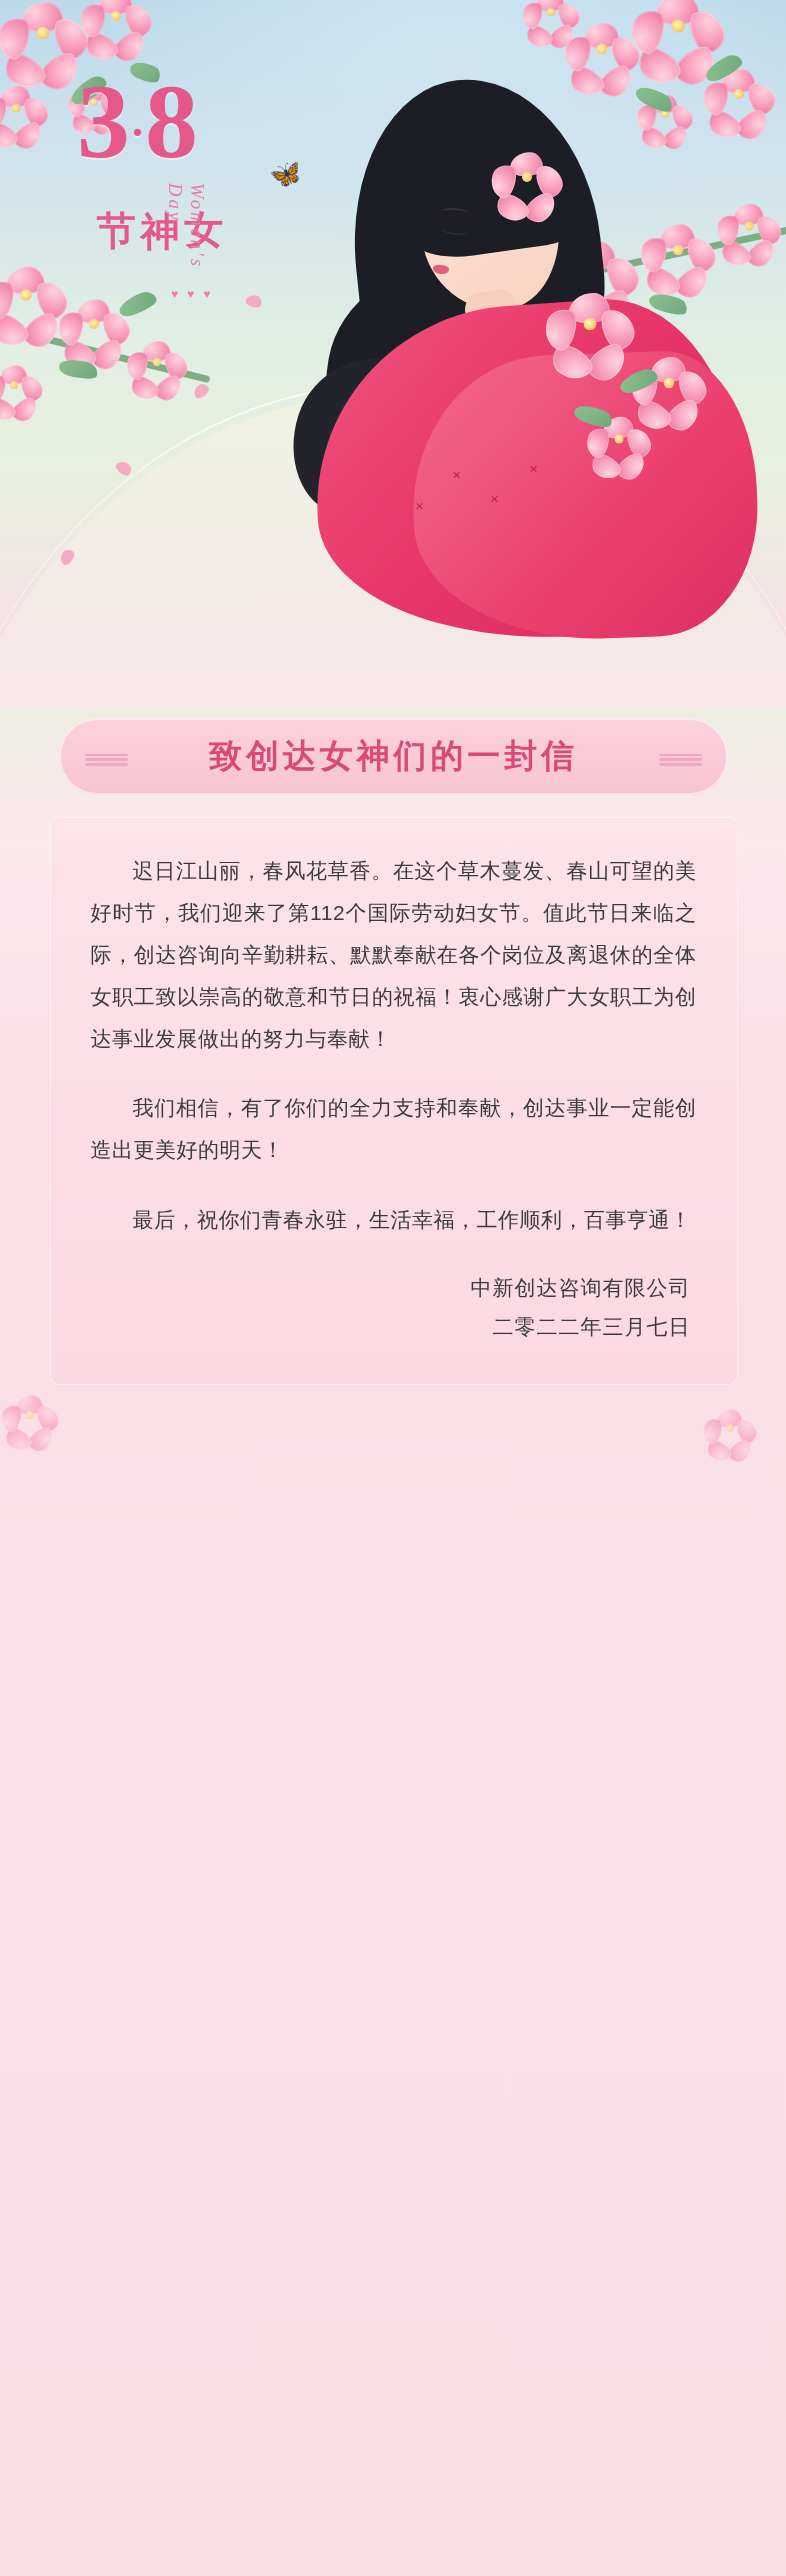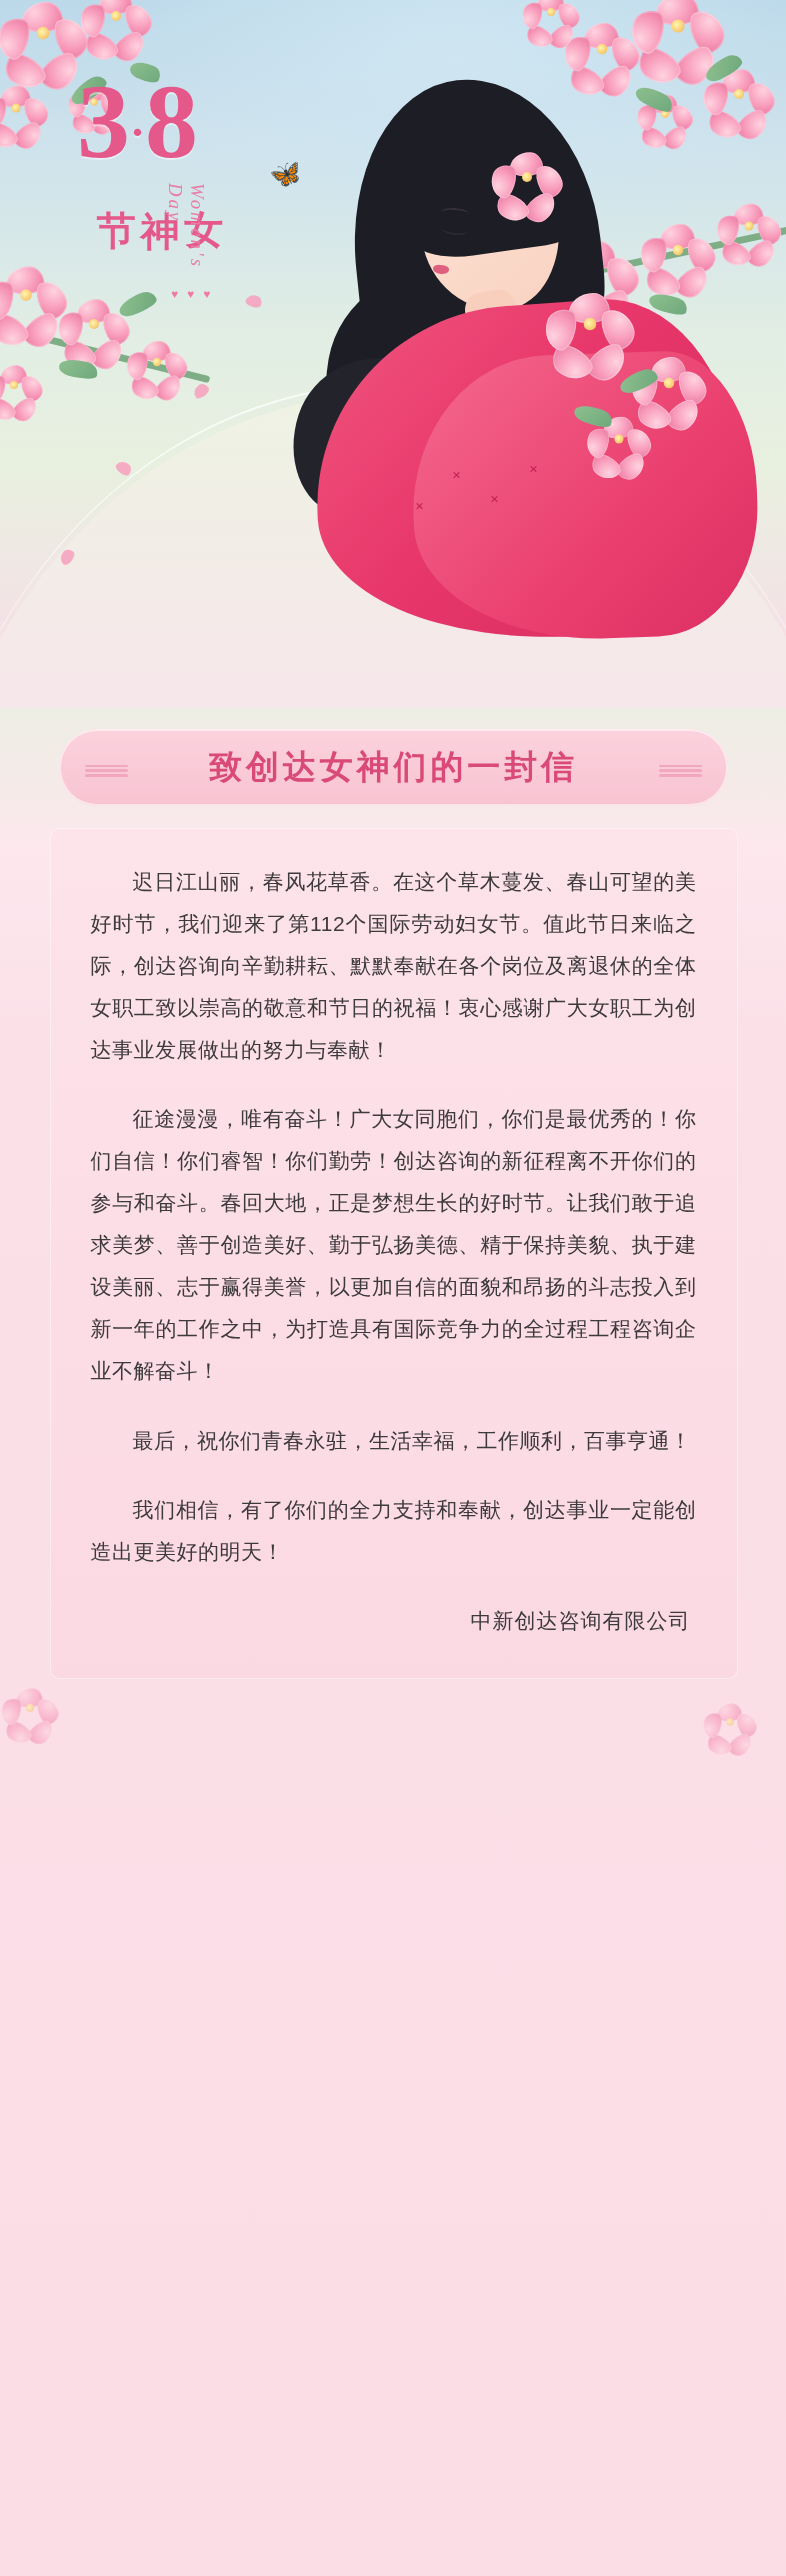--- a/index.html
+++ b/index.html
@@ -265,21 +265,21 @@
   .letter-wrap {
     position: relative;
     width: 787px;
     padding: 0 0 29.5px 0;
     background: transparent;
     z-index: 5;
   }
   .ribbon {
     position: relative;
     width: 669px;
-    margin: 21px auto 0 auto;
+    margin: 10px auto 0 auto;
     height: 77px;
     border-radius: 38px;
     background: linear-gradient(180deg,#fbd2dd 0%, #f8c3d2 100%);
     box-shadow: inset 0 0 0 2px rgba(255,255,255,.55);
     display: flex;
     align-items: center;
     justify-content: center;
   }
   .ribbon-title {
     font-family: "Liberation Serif", serif;
@@ -583,25 +583,25 @@
       <div class="ribbon-title">致创达女神们的一封信</div>
       <div class="ribbon-deco-r">
           <span></span>
           <span></span>
           <span></span>
         </div>
     </div>
 
     <div class="letter-card">
       <p>迟日江山丽，春风花草香。在这个草木蔓发、春山可望的美好时节，我们迎来了第112个国际劳动妇女节。值此节日来临之际，创达咨询向辛勤耕耘、默默奉献在各个岗位及离退休的全体女职工致以崇高的敬意和节日的祝福！衷心感谢广大女职工为创达事业发展做出的努力与奉献！</p>
-      <p>征途漫漫，唯有奋斗！广大女同胞们，你们是最优秀的！你们自信！你们睿智！你们勤劳！创达咨询的新征程离不开你们的参与和奋斗。春回大地，正是梦想生长的好时节。让我们敢于追求美梦、善于创造美好、勤于弘扬美德、精于保持美貌、执于建设美丽、志于赢得美誉，以更加自信的面貌和昂扬的斗志投入到新一年的工作之中，为打造具有国际竞争力的全过程工程咨询企业不解奋斗！</p>
+      <p>我们相信，有了你们的全力支持和奉献，创达事业一定能创造出更美好的明天！</p>
       <p>最后，祝你们青春永驻，生活幸福，工作顺利，百事亨通！</p>
-      <p>我们相信，有了你们的全力支持和奉献，创达事业一定能创造出更美好的明天！</p>
       <div class="sign">
         <div>中新创达咨询有限公司</div>
+        <div>二零二二年三月七日</div>
       </div>
     </div>
 
     <div class="bottom-flowers">
       <div class="flw" style="left:29.5px; top:29.5px; transform:scale(0.8); opacity:.55;">
           <i></i>
           <i></i>
           <i></i>
           <i></i>
           <i></i>

